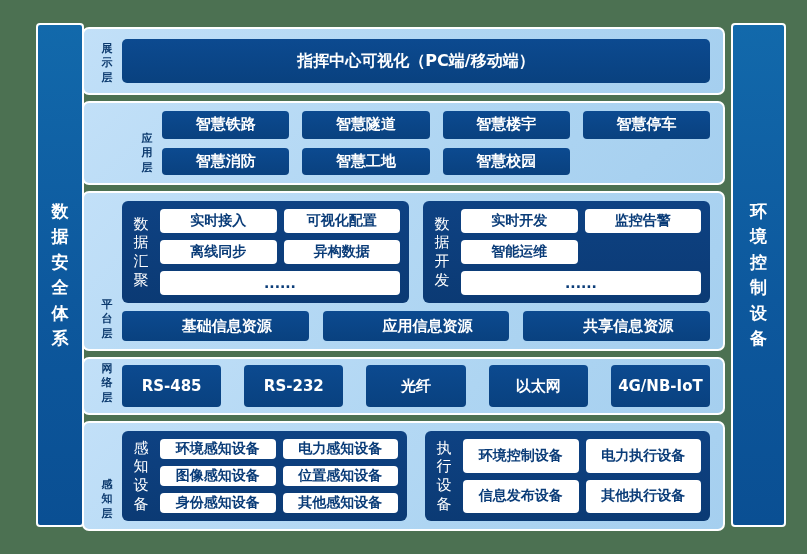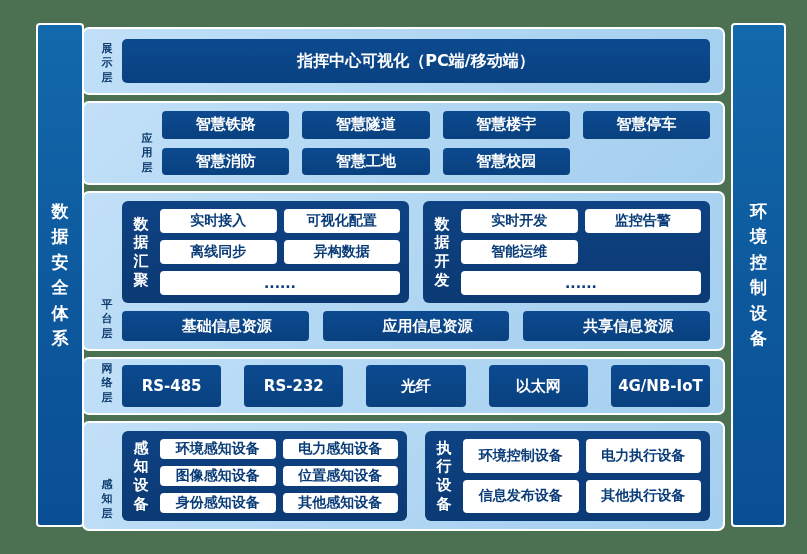--- a/index.html
+++ b/index.html
@@ -76,21 +76,21 @@
   .platform-top{flex:1;display:flex;gap:14px;min-height:0;}
   .group{
     flex:1;box-sizing:border-box;
     background:linear-gradient(180deg,#0e4283 0%,#0b3a74 100%);
     border-radius:6px;
     display:flex;gap:9px;padding:8px 9px;
   }
   .group-label{
     flex:0 0 20px;
     display:flex;align-items:center;justify-content:center;
-    color:#ffffff;font-weight:bold;font-size:15px;
+    color:#ffffff;font-weight:normal;font-size:15px;
   }
   .group-label .v-text{line-height:1.25;}
   .group-grid{
     flex:1;display:grid;grid-template-columns:1fr 1fr;
     grid-auto-rows:1fr;gap:7px;min-width:0;
   }
   .white-box{
     background:#ffffff;border-radius:4px;
     color:#0a3c78;font-weight:bold;font-size:14px;
     display:flex;align-items:center;justify-content:center;

